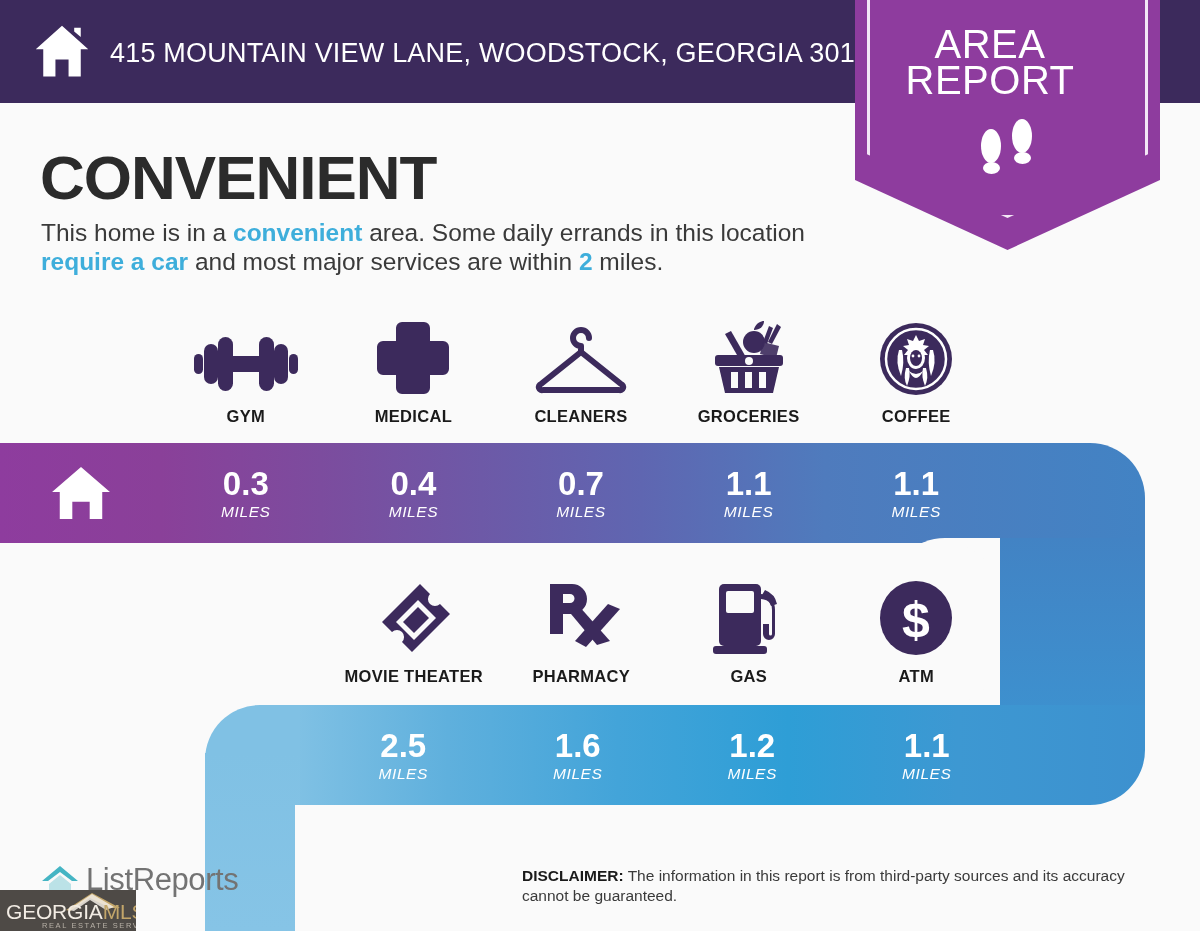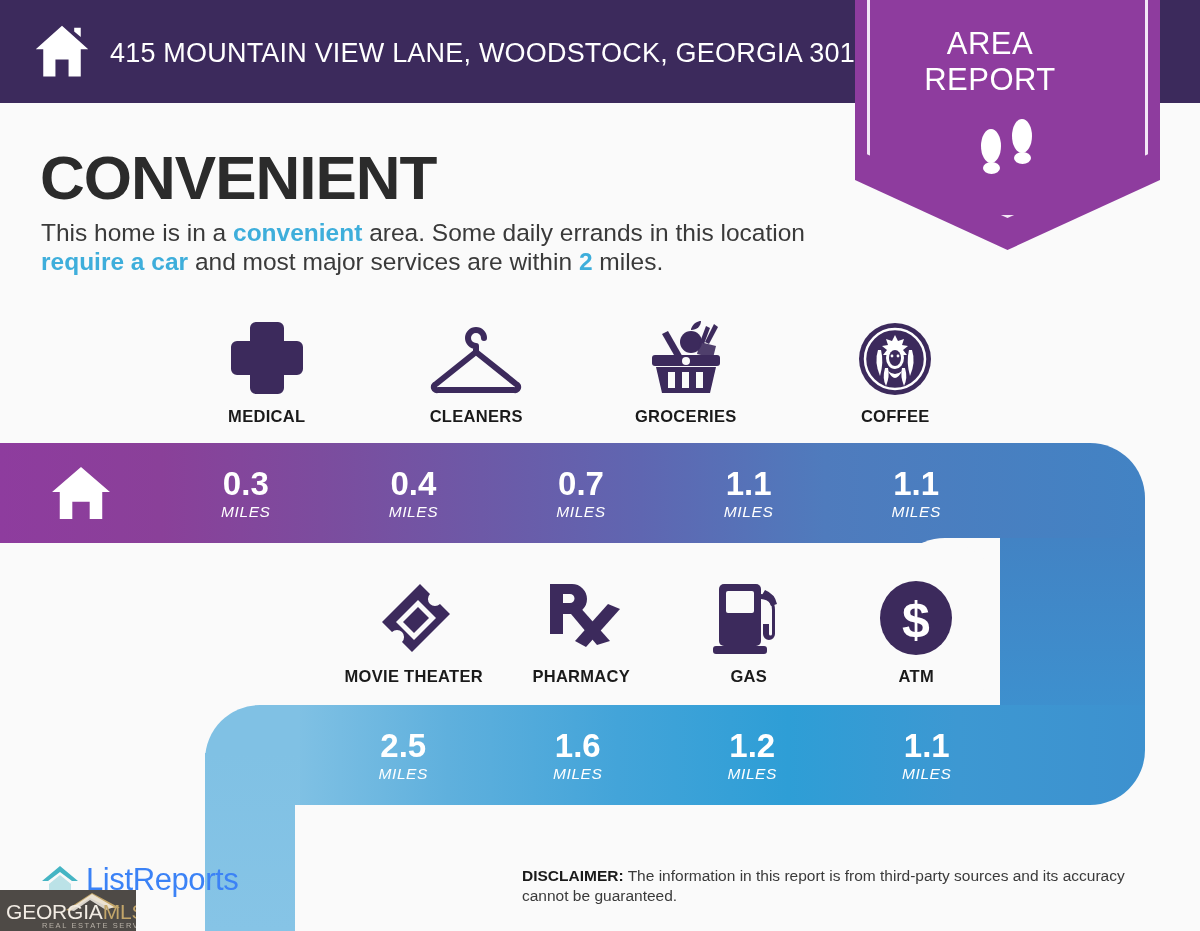--- a/index.html
+++ b/index.html
@@ -59,21 +59,21 @@
     box-sizing: border-box;
     clip-path: polygon(0 0, 100% 0, 100% 72%, 50% 100%, 0 72%);
     background: transparent;
   }
   .banner-title {
     position: absolute;
     left: 0; top: 26px;
     width: 270px;
     text-align: center;
     color: #ffffff;
-    font-size: 31px;
+    font-size: 40px;
     line-height: 36px;
     font-weight: 400;
     letter-spacing: 0.5px;
   }
   .banner-feet {
     position: absolute;
     left: 50%; top: 116px;
     transform: translateX(-50%);
     width: 76px; height: 76px;
   }
@@ -178,21 +178,21 @@
   .footer-disclaimer b { color: #1a1a1a; }
 
   .listreports-logo {
     position: absolute;
     left: 40px; top: 862px;
     display: flex;
     align-items: center;
   }
   .lr-text {
     font-size: 31px;
-    color: #3b82f6;
+    color: #737373;
     letter-spacing: -0.4px;
     margin-left: 6px;
   }
 
   .gamls-logo {
     position: absolute;
     left: 0px; top: 890px;
     width: 136px; height: 41px;
     background: #4e4a46;
     overflow: hidden;
@@ -298,20 +298,36 @@
 
     <path d="M0 100 H945 a55 55 0 0 1 55 55 V207 a55 55 0 0 1 -55 55 H0 Z" fill="#fafafa"></path>
 
     <path d="M295 362 H350 a55 55 0 0 1 55 55 V488 H295 Z" fill="#fafafa"></path>
     <path d="M300 362 H1090 a55 55 0 0 1 0 0 V488 H300 a55 55 0 0 1 0 0 Z" fill="#fafafa"></path>
     <path d="M300 362 H350 a50 50 0 0 1 50 50 V488 H300 Z" fill="#fafafa"></path>
     <rect x="400" y="362" width="800" height="126" fill="#fafafa"></rect>
   </svg>
 
   <div class="icon-row icon-row-1">
+    <div class="icon-cell">
+      <div class="icon-glyph">
+        <svg width="108" height="64" viewBox="0 0 108 64">
+          <g fill="#3c2a5c">
+            <rect x="12" y="12" width="14" height="40" rx="7"></rect>
+            <rect x="26" y="5" width="15" height="54" rx="7.5"></rect>
+            <rect x="67" y="5" width="15" height="54" rx="7.5"></rect>
+            <rect x="82" y="12" width="14" height="40" rx="7"></rect>
+            <rect x="2" y="22" width="9" height="20" rx="4.5"></rect>
+            <rect x="97" y="22" width="9" height="20" rx="4.5"></rect>
+            <rect x="40" y="24" width="28" height="16"></rect>
+          </g>
+        </svg>
+      </div>
+      <div class="icon-label">GYM</div>
+    </div>
 
     <div class="icon-cell">
       <div class="icon-glyph">
         <svg width="76" height="76" viewBox="0 0 76 76">
           <path d="M27 2 h22 a6 6 0 0 1 6 6 v13 h13 a6 6 0 0 1 6 6 v22 a6 6 0 0 1 -6 6 h-13 v13 a6 6 0 0 1 -6 6 h-22 a6 6 0 0 1 -6 -6 v-13 h-13 a6 6 0 0 1 -6 -6 v-22 a6 6 0 0 1 6 -6 h13 v-13 a6 6 0 0 1 6 -6 z" fill="#3c2a5c"></path>
         </svg>
       </div>
       <div class="icon-label">MEDICAL</div>
     </div>
 

